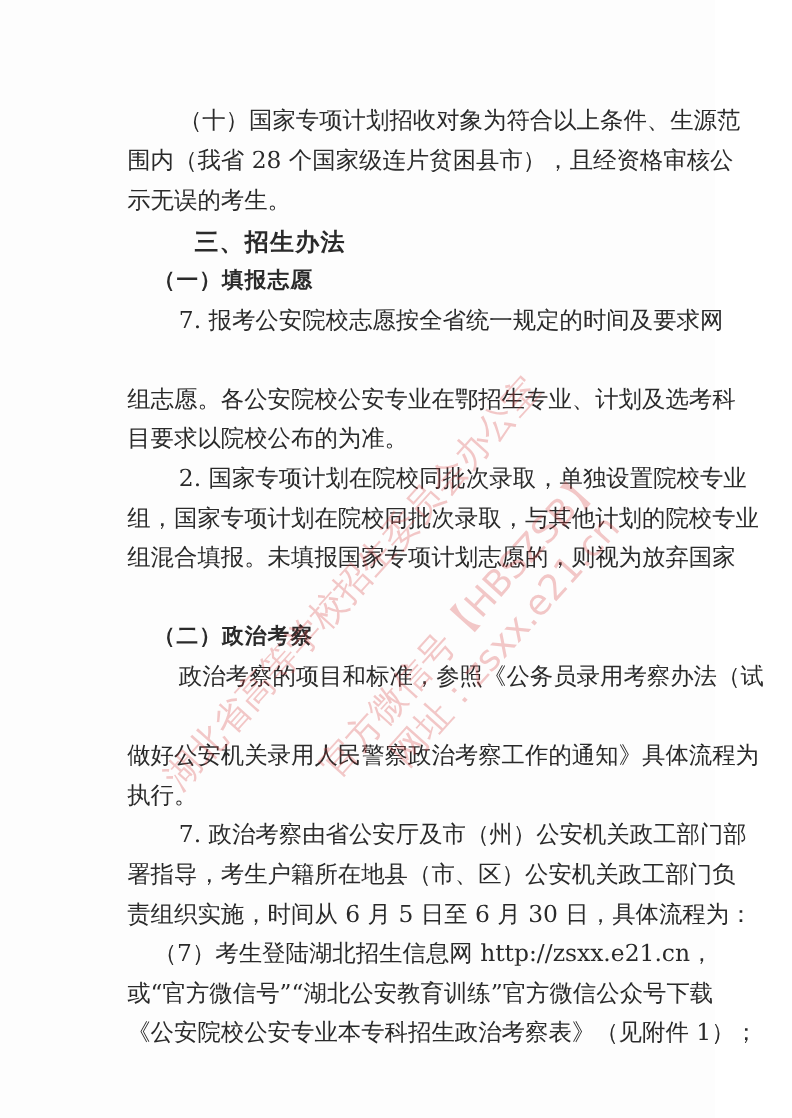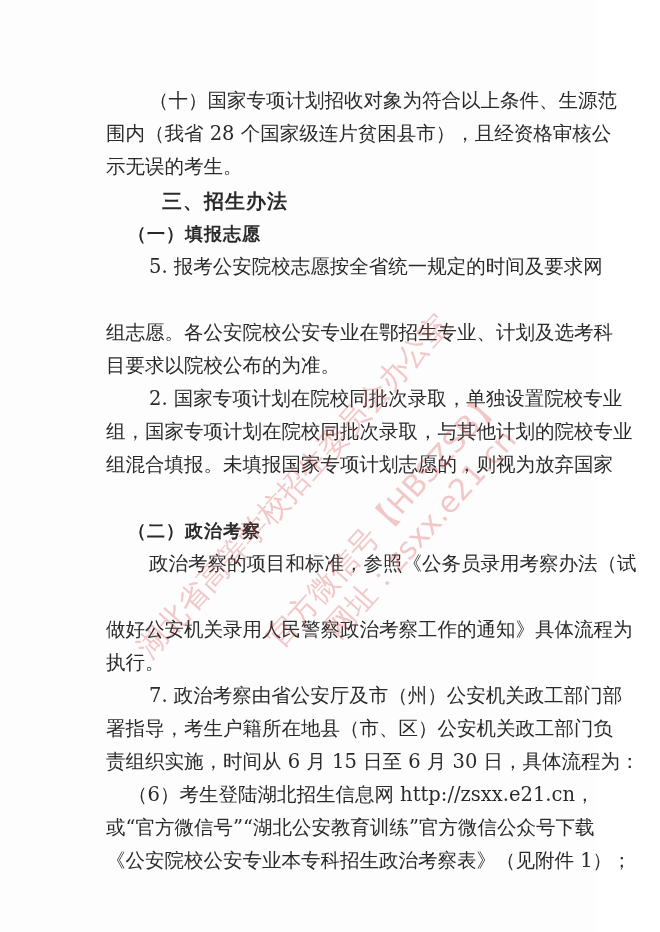--- a/index.html
+++ b/index.html
@@ -34,38 +34,38 @@
 <body>
 
 <div class="page">
   <div class="line indent" style="top:88px">（十）国家专项计划招收对象为符合以上条件、生源范</div>
   <div class="line" style="top:121px">围内（我省 28 个国家级连片贫困县市），且经资格审核公</div>
   <div class="line last" style="top:154px">示无误的考生。</div>
 
   <div class="line heading" style="top:188px; left:134px;margin-left:28px;">三、招生办法</div>
   <div class="line subheading" style="top:221px">（一）填报志愿</div>
 
-  <div class="line indent" style="top:254px">5. 报考公安院校志愿按全省统一规定的时间及要求网</div>
+  <div class="line indent" style="top:254px">7. 报考公安院校志愿按全省统一规定的时间及要求网</div>
   <div class="line last" style="top:353px">目要求以院校公布的为准。</div>
   <div class="line" style="top:320px">组志愿。各公安院校公安专业在鄂招生专业、计划及选考科</div>
 
   <div class="line indent" style="top:386px">2. 国家专项计划在院校同批次录取，单独设置院校专业</div>
   <div class="line" style="top:419px">组，国家专项计划在院校同批次录取，与其他计划的院校专业</div>
   <div class="line" style="top:452px">组混合填报。未填报国家专项计划志愿的，则视为放弃国家</div>
 
   <div class="line subheading" style="top:518px">（二）政治考察</div>
 
   <div class="line indent" style="top:551px">政治考察的项目和标准，参照《公务员录用考察办法（试</div>
   <div class="line" style="top:617px">做好公安机关录用人民警察政治考察工作的通知》具体流程为</div>
   <div class="line last" style="top:650px">执行。</div>
 
   <div class="line indent" style="top:683px">7. 政治考察由省公安厅及市（州）公安机关政工部门部</div>
   <div class="line" style="top:716px">署指导，考生户籍所在地县（市、区）公安机关政工部门负</div>
-  <div class="line" style="top:749px">责组织实施，时间从 6 月 15 日至 6 月 30 日，具体流程为：</div>
+  <div class="line" style="top:749px">责组织实施，时间从 6 月 5 日至 6 月 30 日，具体流程为：</div>
 
-  <div class="line indent" style="top:782px; left:128px; width:430px;">（6）考生登陆湖北招生信息网 http://zsxx.e21.cn，</div>
+  <div class="line indent" style="top:782px; left:128px; width:430px;">（7）考生登陆湖北招生信息网 http://zsxx.e21.cn，</div>
   <div class="line" style="top:815px">或“官方微信号”“湖北公安教育训练”官方微信公众号下载</div>
   <div class="line last" style="top:848px">《公安院校公安专业本专科招生政治考察表》（见附件 1）；</div>
 
   <div class="watermark wm1">湖北省高等学校招生委员会办公室</div>
   <div class="watermark wm2">官方微信号【HBSZSB】</div>
   <div class="watermark wm3">网址：zsxx.e21.cn</div>
 </div>
 
 </body></html>

